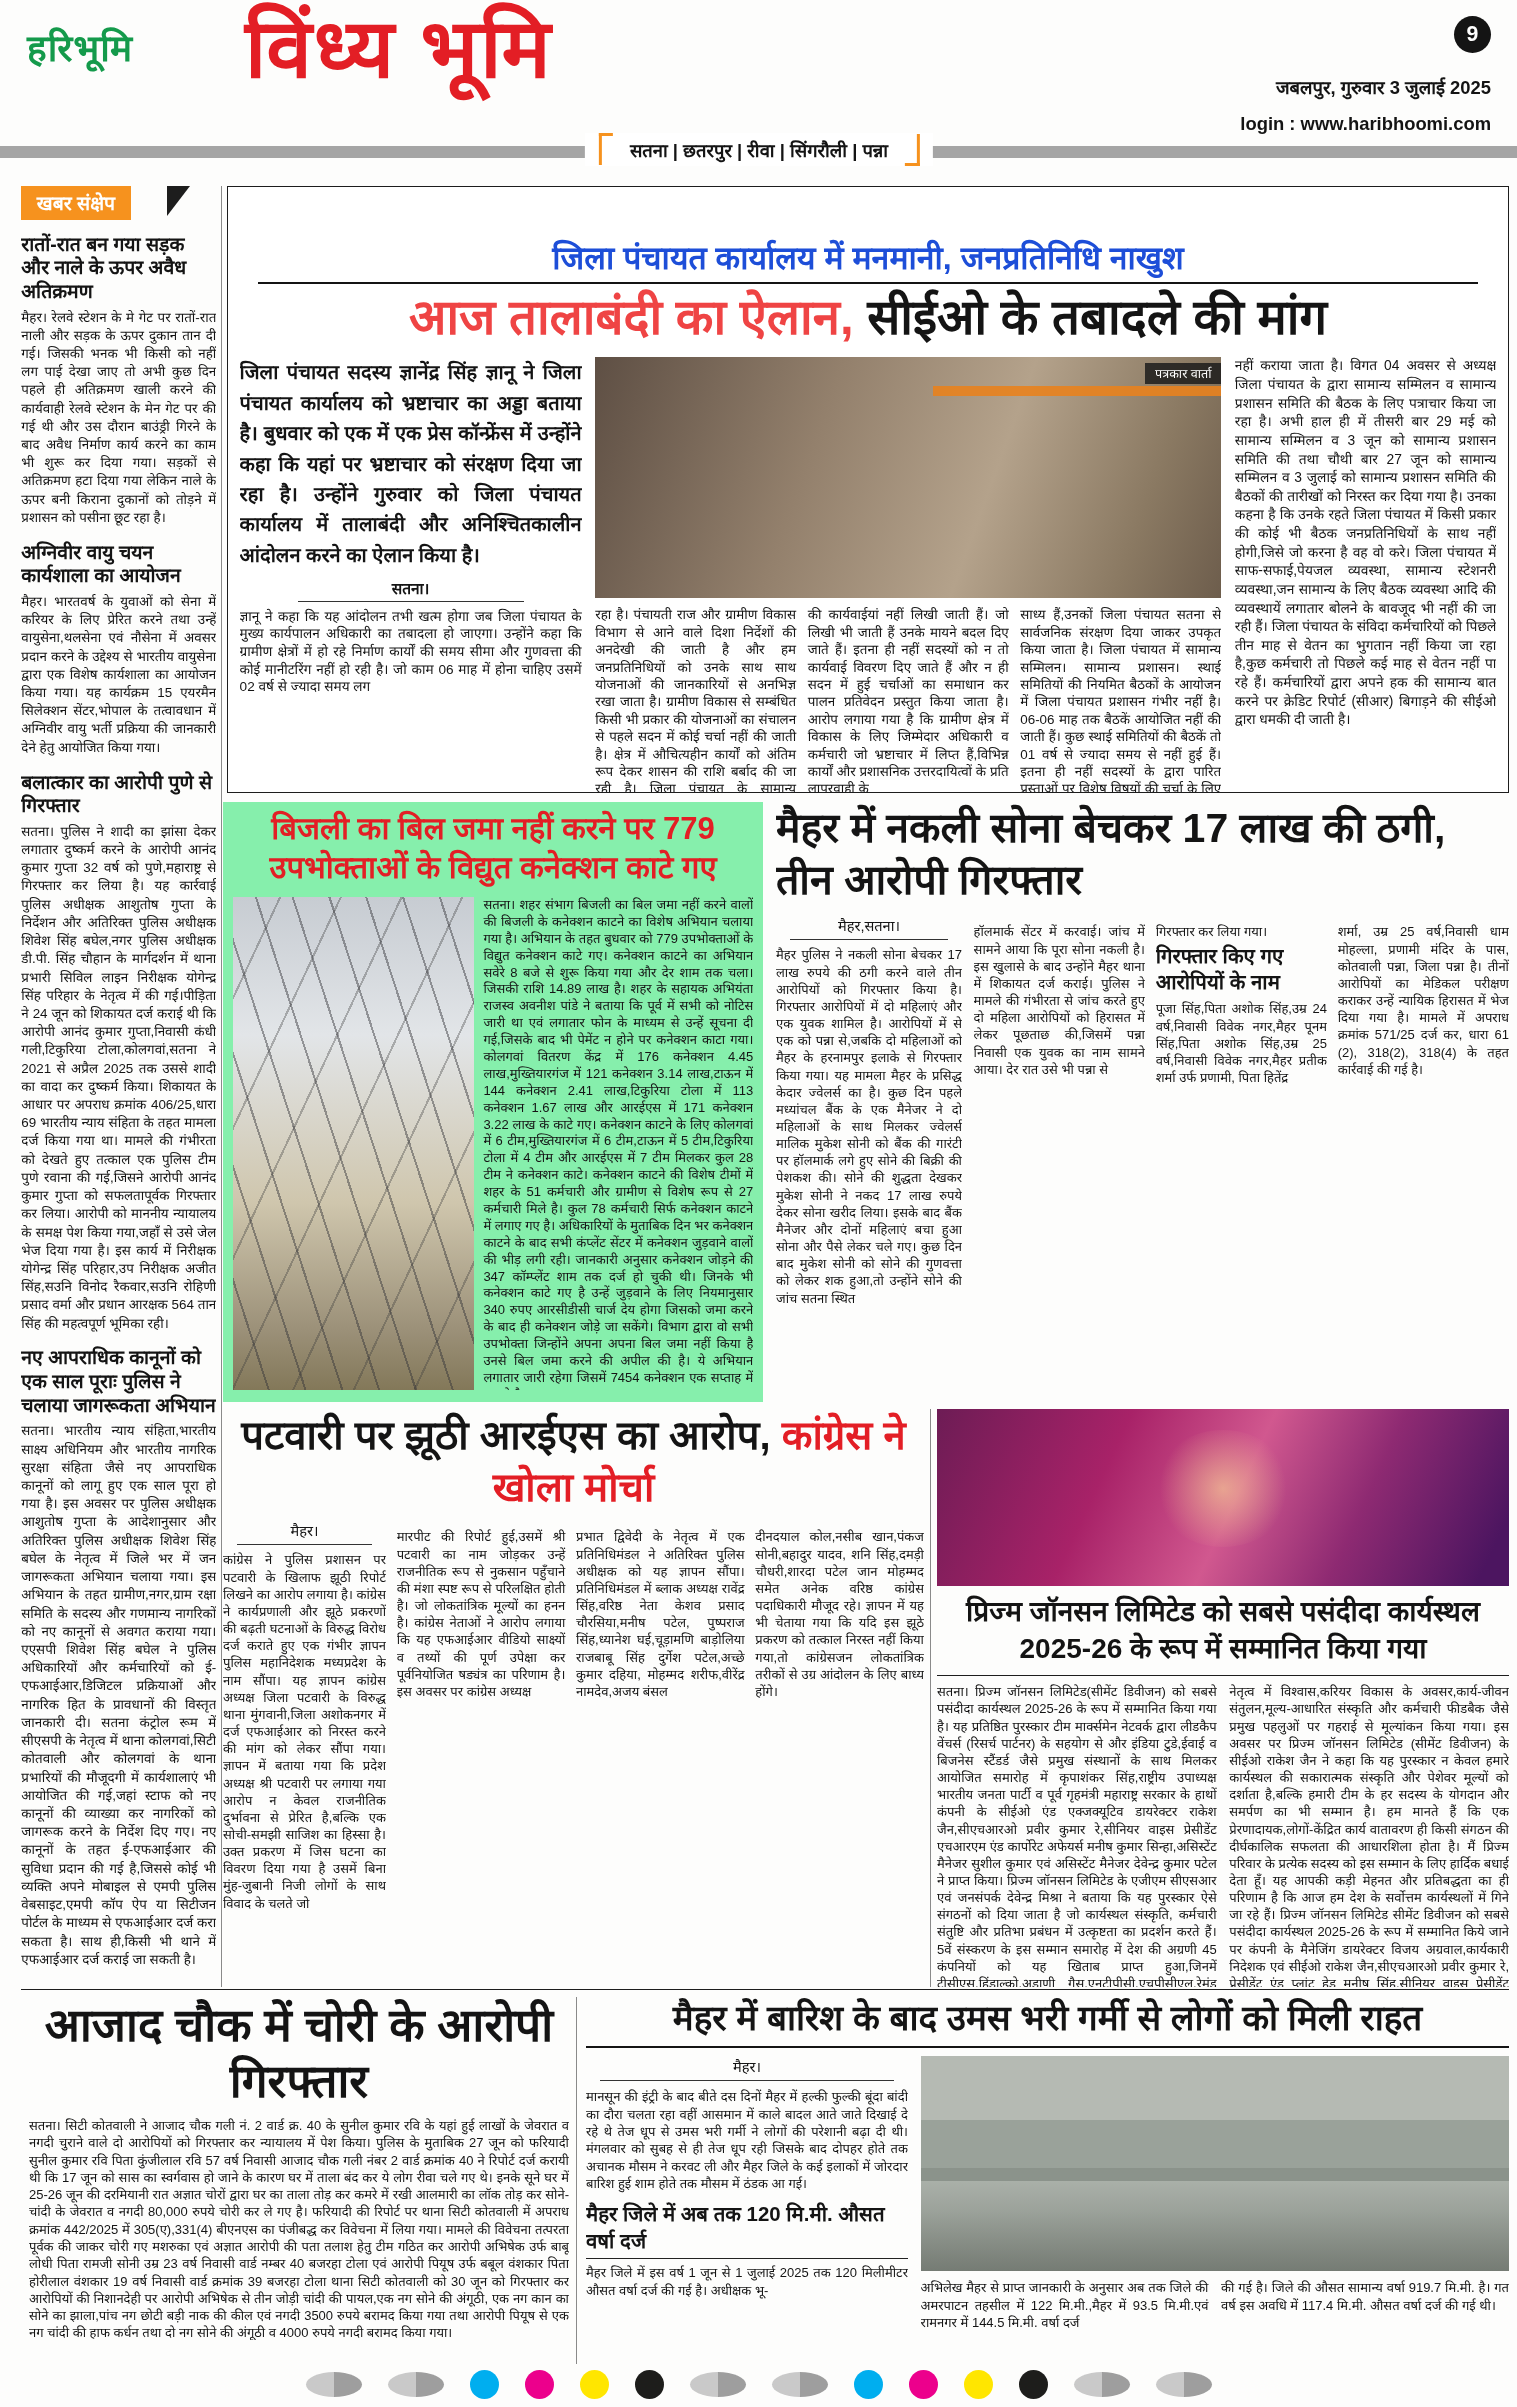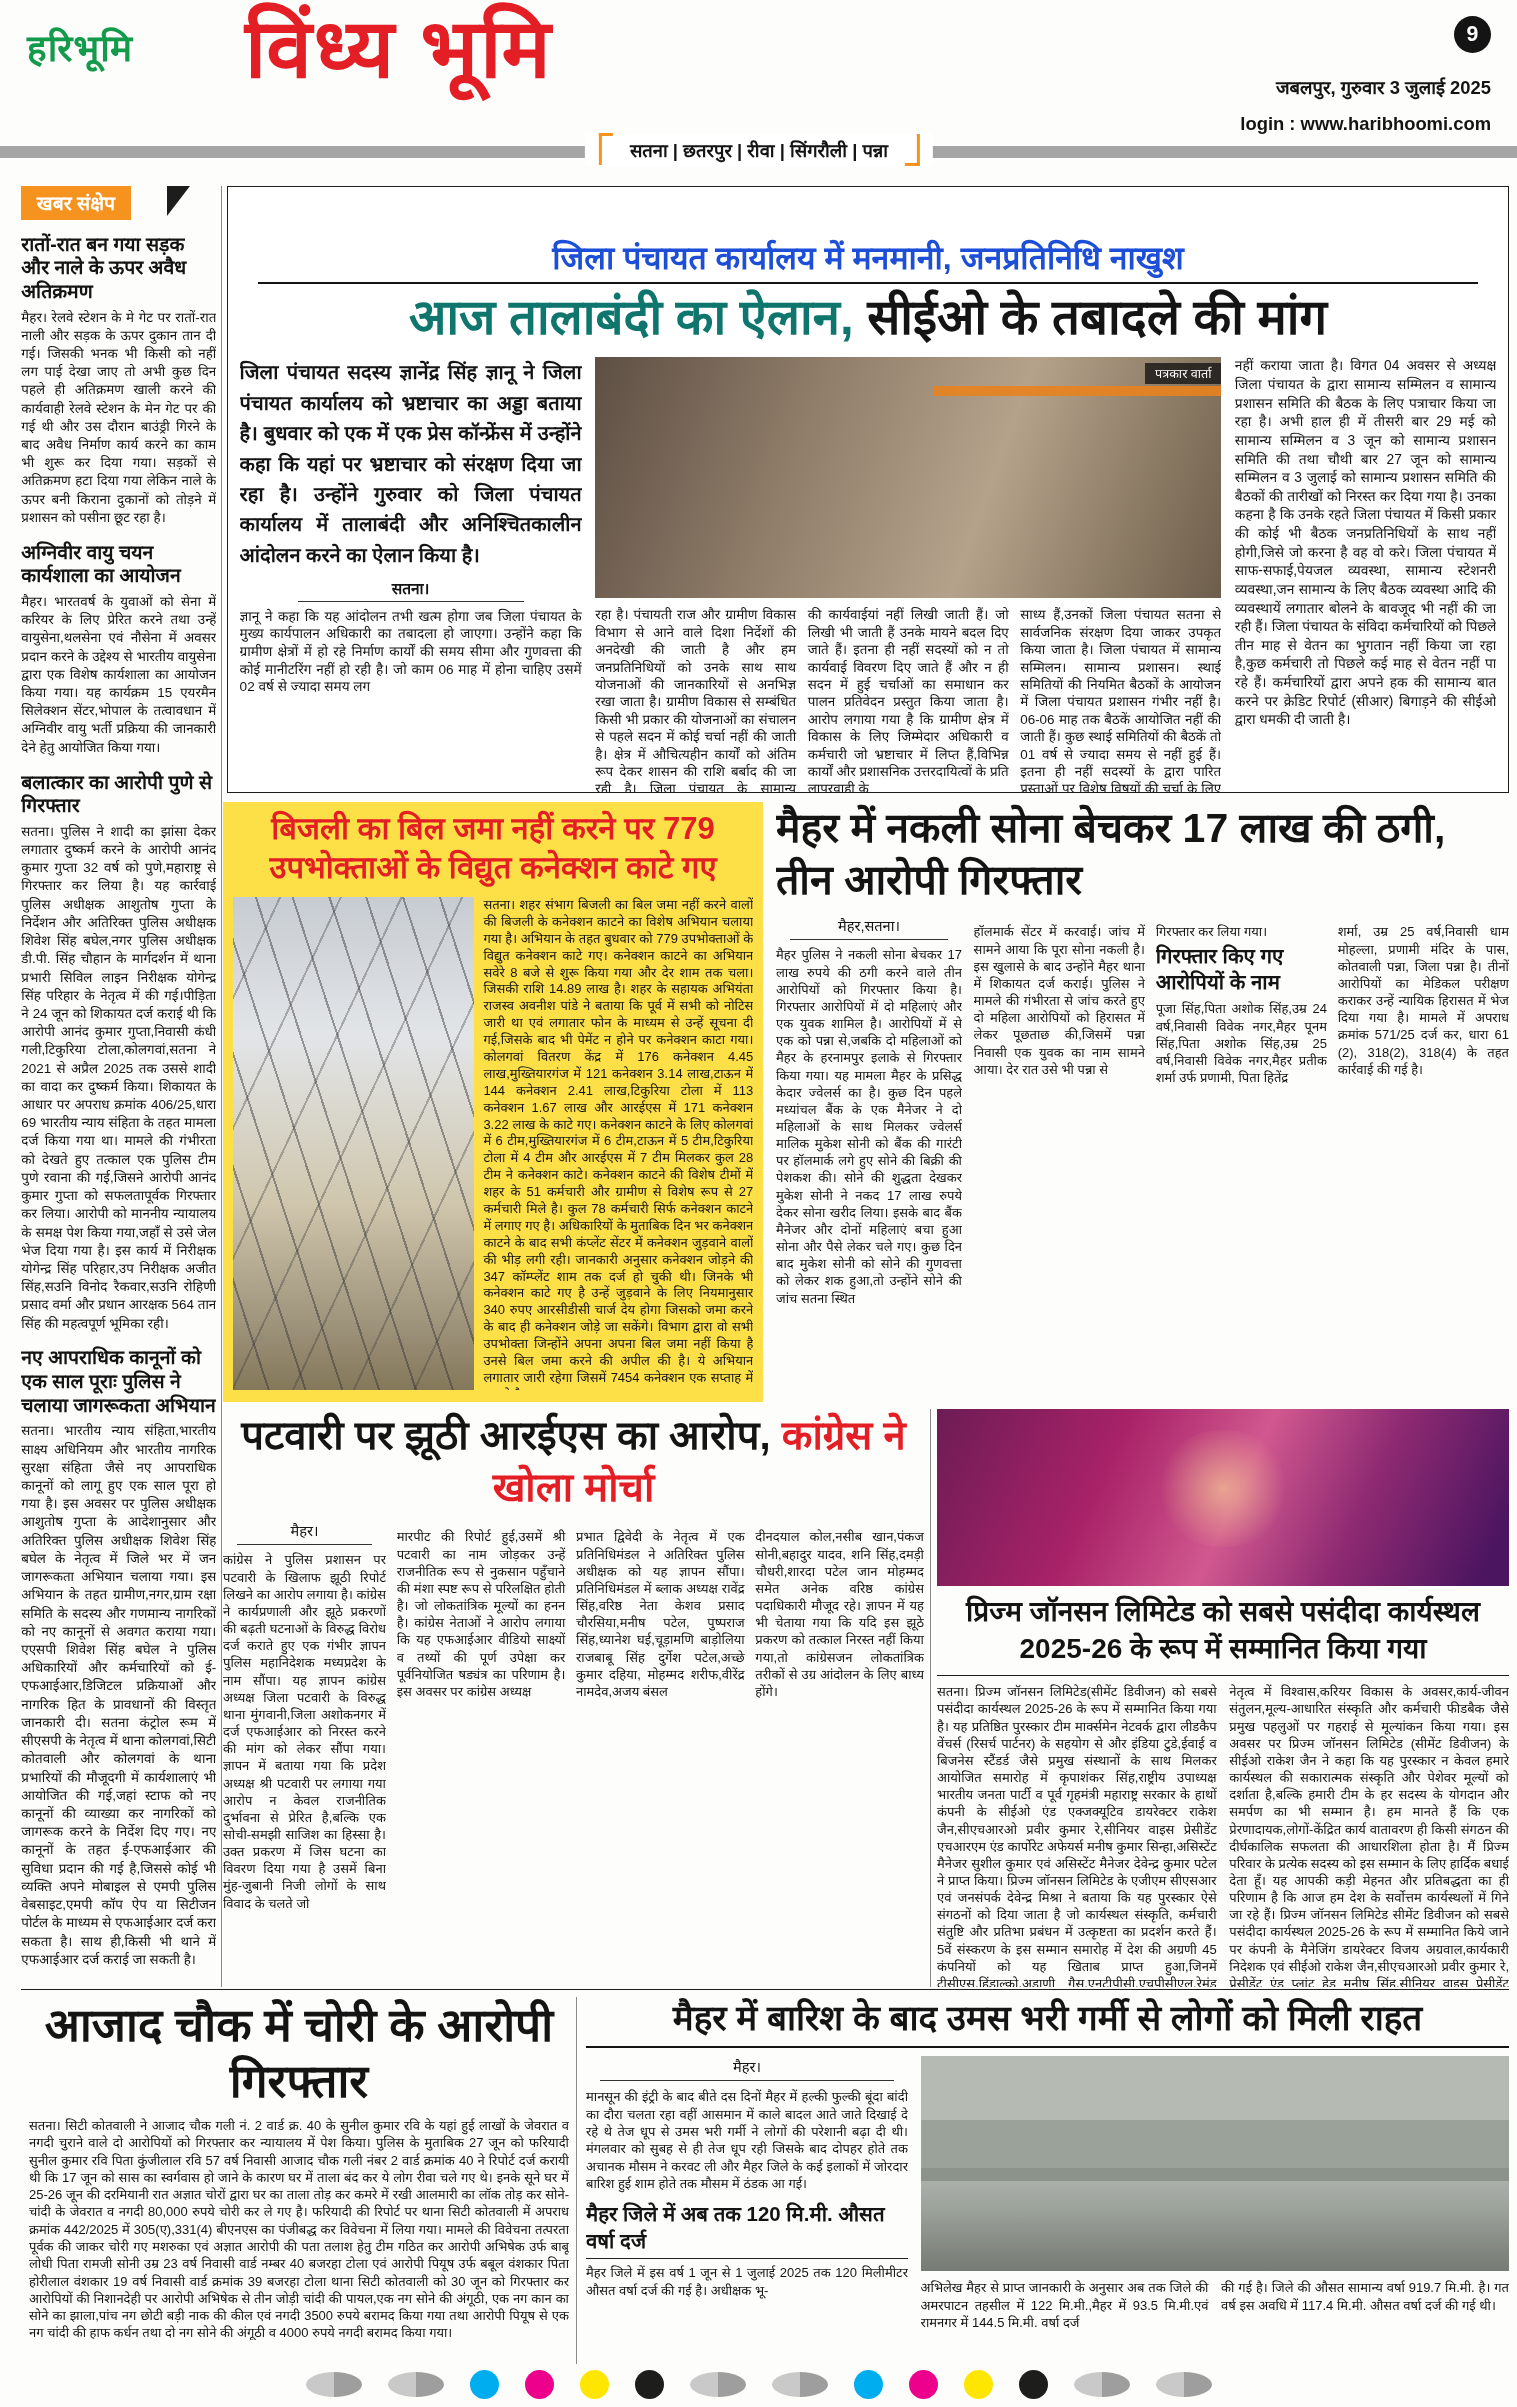--- a/index.html
+++ b/index.html
@@ -22,37 +22,37 @@
   .sb-title{display:inline-block;background:#f6921e;color:#fff;font-weight:700;font-size:19.4px;padding:2.9px 15.5px 3.9px;}
   .sb-tri{position:absolute;left:146px;top:0;width:0;height:0;border-top:30px solid #1d1d1d;border-right:23px solid transparent;}
   .sb-item h3{font-size:19.4px;line-height:1.22;margin:13.6px 0 4.9px;font-weight:800;}
   .sb-item p{font-size:13.4px;line-height:1.36;text-align:justify;}
   .vrule{border-left:1.5px solid #8a8a8a;width:0;}
   
   #lead-story{left:227px;top:186px;width:1282px;height:607px;border:1.9px solid #1d1d1d;padding:5.8px 11.6px;overflow:hidden;background:#fff;}
   .ls-kicker{text-align:center;color:#1d4ed8;font-size:32px;font-weight:700;line-height:1.2;margin-top:46px;}
   .ls-krule{border-bottom:2.4px solid #141414;width:97%;margin:4.9px auto 1.9px;}
   .ls-headline{text-align:center;font-size:49px;font-weight:800;line-height:1.3;white-space:nowrap;}
-  .ls-headline .red{color:#0f766e;}
+  .ls-headline .red{color:#ef4444;}
   .ls-row{display:flex;gap:13.6px;margin-top:7.8px;height:444px;overflow:hidden;}
   .ls-lead{width:342px;flex:none;overflow:hidden;}
   .ls-intro{font-size:20px;font-weight:700;line-height:1.52;text-align:justify;}
   .ls-date{text-align:center;font-weight:700;font-size:15.5px;margin:6.8px 0 1.9px;}
   .ls-daterule{border-bottom:1.5px solid #333;margin:0 58px 5.8px;}
   .ls-lead .body{font-size:13.6px;line-height:1.3;text-align:justify;}
   .ls-center{width:626px;flex:none;display:flex;flex-direction:column;}
   .photo{position:relative;overflow:hidden;}
   .ls-photo{height:241px;background:linear-gradient(110deg,#5e4f44,#93806c 35%,#b4a28b 62%,#8a7962 85%,#6d5d4c);}
   .photo-tag{position:absolute;right:0;top:5.8px;background:rgba(25,25,25,.82);color:#fff;font-size:12.6px;font-weight:400;padding:1.9px 9.7px;}
   .photo-tag2{position:absolute;right:0;top:29px;background:rgba(232,130,30,.9);height:9.7px;width:46%;}
   .ls-cols{display:flex;gap:11.6px;margin-top:7.8px;flex:1;overflow:hidden;}
   .ls-cols p{flex:1;font-size:13.4px;line-height:1.3;text-align:justify;}
   .ls-right{flex:1;font-size:13.8px;line-height:1.35;text-align:justify;overflow:hidden;}
   
-  #power-story{left:223px;top:802px;width:540px;height:600px;background:#fde047;padding:7.8px 9.7px;overflow:hidden;}
+  #power-story{left:223px;top:802px;width:540px;height:600px;background:#86efac;padding:7.8px 9.7px;overflow:hidden;}
   .ps-headline{color:#e31e25;text-align:center;font-size:31px;line-height:1.25;font-weight:800;}
   .ps-row{display:flex;gap:9.7px;margin-top:9.7px;height:493px;}
   .ps-photo{width:241px;flex:none;background:linear-gradient(180deg,#c7ccd2,#e2e5e8 28%,#cfc6ad 62%,#9b9078 88%,#837859);}
   .ps-photo::after{content:"";position:absolute;inset:0;background:repeating-linear-gradient(72deg,transparent 0 33px,rgba(50,50,55,.45) 33px 35px),repeating-linear-gradient(-65deg,transparent 0 53px,rgba(60,60,60,.35) 53px 55px);}
   .ps-body{flex:1;font-size:13px;line-height:1.3;text-align:justify;overflow:hidden;}
   
   #gold-story{left:776px;top:802px;width:733px;height:600px;overflow:hidden;}
   .gs-headline{font-size:41px;font-weight:700;line-height:1.28;}
   .gs-row{display:flex;gap:11.6px;margin-top:7.8px;height:485px;}
   .gs-left{width:186px;flex:none;overflow:hidden;}

